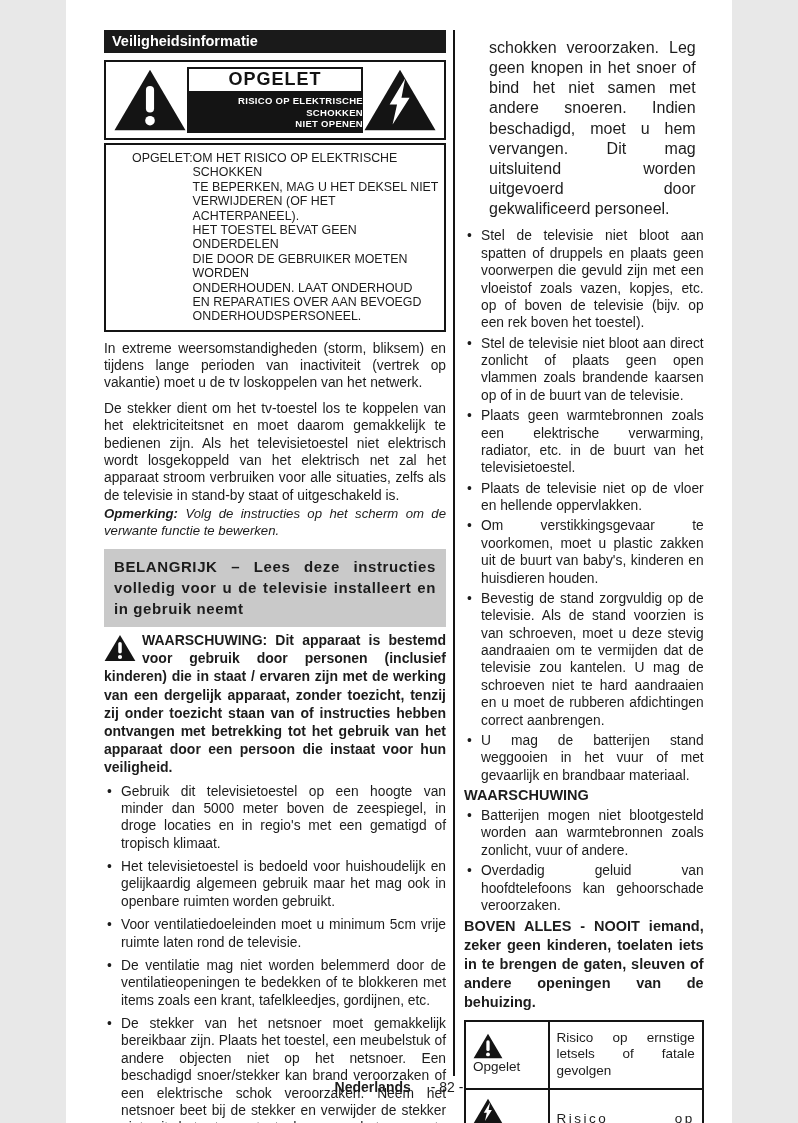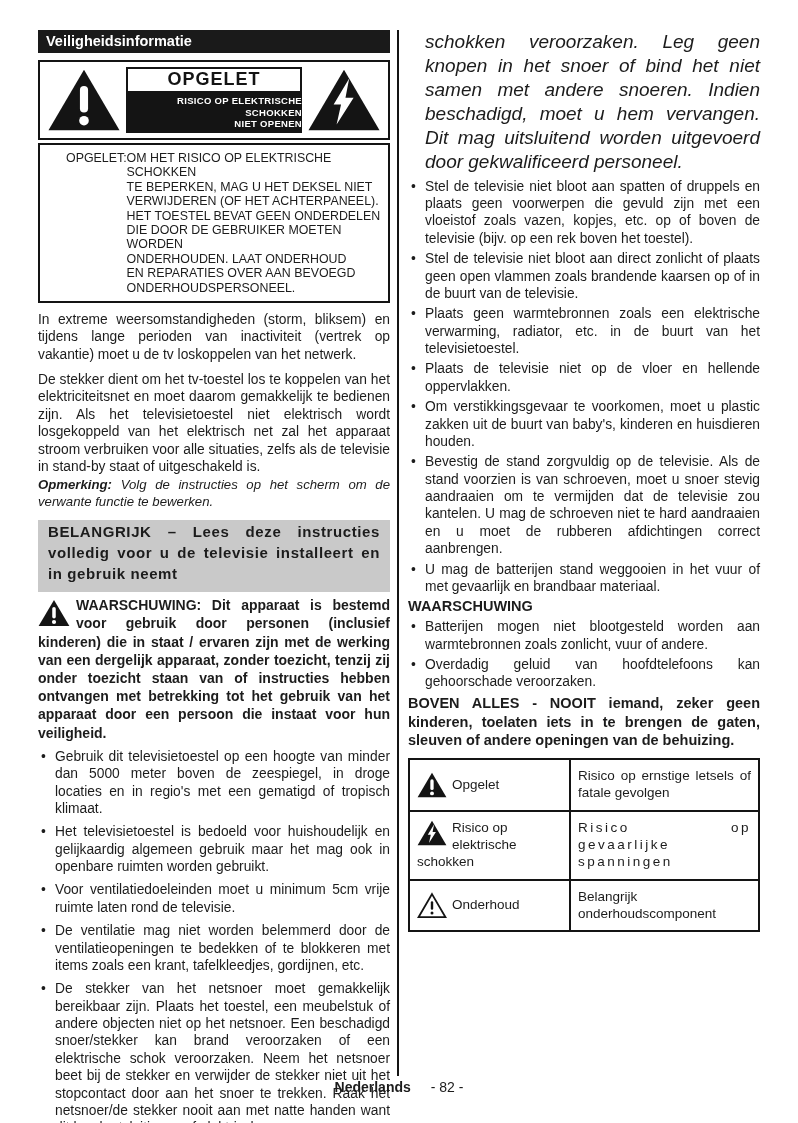--- a/index.html
+++ b/index.html
@@ -1,18 +1,18 @@
 <!DOCTYPE html>
 <html><head>
 <meta charset="utf-8">
 <style>
   html,body{margin:0;padding:0;background:#e8e8e8;}
   .page{
     position:relative;
-    width:798px;height:1123px;
+    width:666px;height:1123px;
     margin:0 auto;
     background:#fff;
     font-family:"Liberation Sans","DejaVu Sans",sans-serif;
     color:#1c1c1c;
     overflow:hidden;
   }
   .columns{display:flex;padding:30px 38px 0 38px;}
   .col{width:352px;}
   .col.left{margin-right:7px;}
   .col.right{margin-left:9px;}
@@ -52,40 +52,40 @@
   }
   .caution-label{font-weight:normal;flex:0 0 58px;margin-left:20px;}
   .caution-lines{white-space:pre-line;}
   .para{margin:8px 0 0 0;font-size:13.8px;line-height:1.26;}
   .just{text-align:justify;}
   .note{margin:2px 0 0 0;font-size:13.2px;line-height:1.25;font-style:italic;text-align:justify;}
   .note b{}
   .important-box{
     background:#c9c9c9;
     margin-top:10px;
-    padding:1px 10px 8px 10px;
+    padding:7px 10px 8px 10px;
     font-weight:bold;font-size:15px;line-height:1.4;
     text-align:justify;letter-spacing:.6px;
   }
   .warning-para{
     margin-top:4px;
     font-weight:bold;font-size:14px;line-height:1.3;
     text-align:justify;
   }
   .warning-para .warn-icon{float:left;margin:3px 6px 0 0;}
   ul.bullets{margin:4px 0 0 0;padding:0;list-style:none;}
   ul.bullets li{
     position:relative;padding-left:17px;margin-top:6px;
     font-size:13.8px;line-height:1.26;text-align:justify;
   }
   ul.bullets li::before{content:"\2022";position:absolute;left:3px;}
   ul.bullets.tight li{margin-top:3px;}
 
   
-  .cont{margin:0;padding-left:17px;font-size:19px;line-height:1.26;text-align:justify;font-style:italic;}
+  .cont{margin:8px;padding-left:17px;font-size:16px;line-height:1.26;text-align:justify;}
   .bold-heading{font-weight:bold;font-size:14.5px;margin-top:3px;}
   .bold-para{font-weight:bold;font-size:14.5px;line-height:1.3;text-align:justify;margin:3px 0 0 0;}
   table.symbols{
     border-collapse:collapse;width:100%;margin-top:8px;
   }
   table.symbols td{
     border:2px solid #141414;
     padding:8px 7px;
     font-size:13.5px;line-height:1.25;
     vertical-align:middle;
@@ -188,21 +188,21 @@
           <li>Stel de televisie niet bloot aan spatten of druppels en plaats geen voorwerpen die gevuld zijn met een vloeistof zoals vazen, kopjes, etc. op of boven de televisie (bijv. op een rek boven het toestel).</li>
 
           <li>Stel de televisie niet bloot aan direct zonlicht of plaats geen open vlammen zoals brandende kaarsen op of in de buurt van de televisie.</li>
 
           <li>Plaats geen warmtebronnen zoals een elektrische verwarming, radiator, etc. in de buurt van het televisietoestel.</li>
 
           <li>Plaats de televisie niet op de vloer en hellende oppervlakken.</li>
 
           <li>Om verstikkingsgevaar te voorkomen, moet u plastic zakken uit de buurt van baby's, kinderen en huisdieren houden.</li>
 
-          <li>Bevestig de stand zorgvuldig op de televisie. Als de stand voorzien is van schroeven, moet u snoer stevig aandraaien om te vermijden dat de televisie zou kantelen. U mag de schroeven niet te hard aandraaien en u moet de rubberen afdichtingen correct aanbrengen.</li>
+          <li>Bevestig de stand zorgvuldig op de televisie. Als de stand voorzien is van schroeven, moet u deze stevig aandraaien om te vermijden dat de televisie zou kantelen. U mag de schroeven niet te hard aandraaien en u moet de rubberen afdichtingen correct aanbrengen.</li>
 
           <li>U mag de batterijen stand weggooien in het vuur of met gevaarlijk en brandbaar materiaal.</li>
 
       </ul>
 
       <div class="bold-heading">WAARSCHUWING</div>
 
       <ul class="bullets tight">
 
           <li>Batterijen mogen niet blootgesteld worden aan warmtebronnen zoals zonlicht, vuur of andere.</li>

